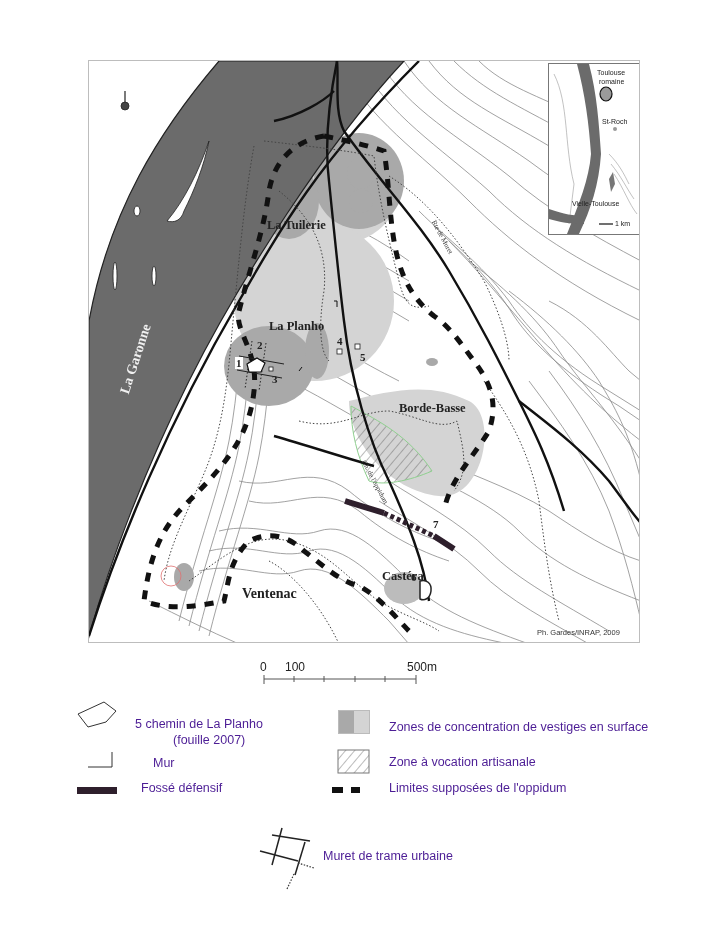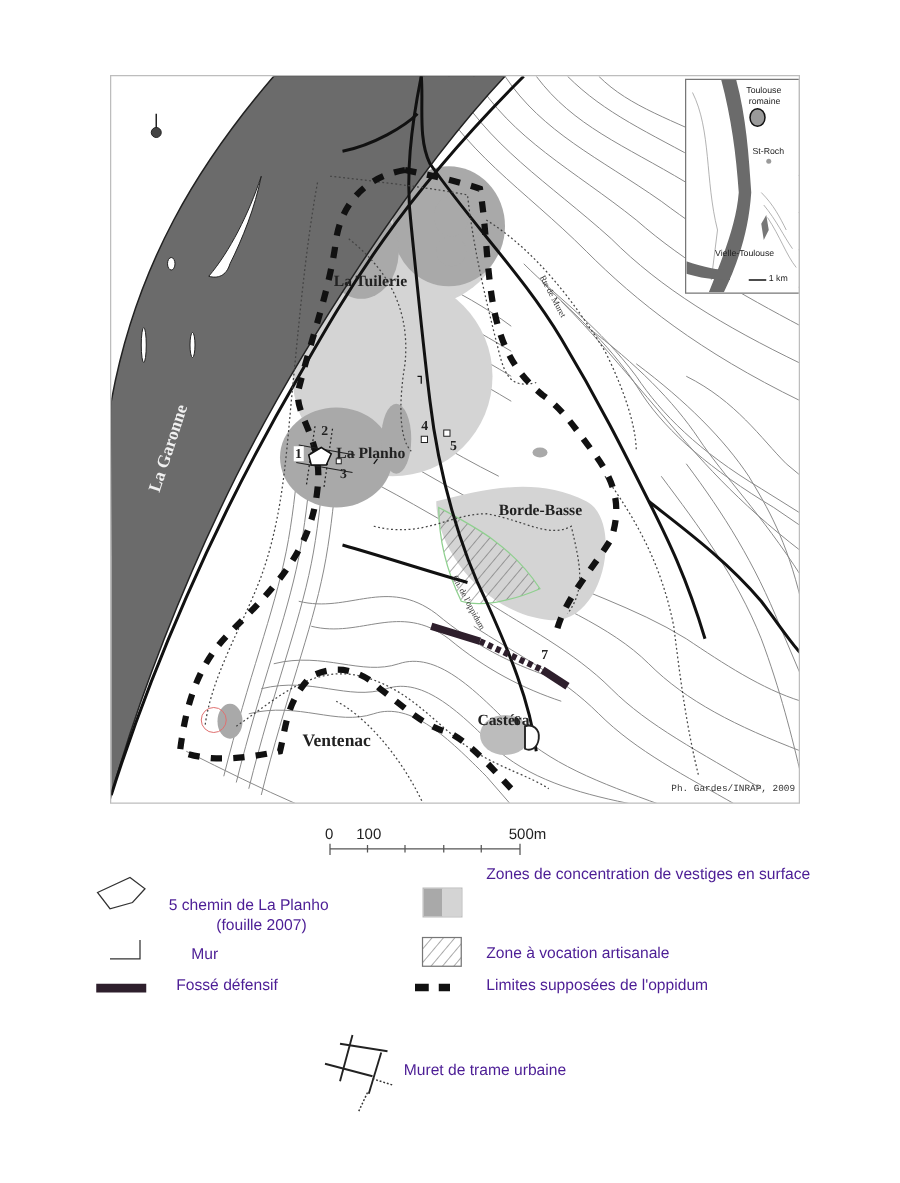--- a/index.html
+++ b/index.html
@@ -4,21 +4,21 @@
 <style>
   html, body { margin: 0; padding: 0; background: #ffffff; }
   body { width: 720px; height: 946px; position: relative; overflow: hidden; font-family: "Liberation Sans", sans-serif; color: #222; }
   .map-frame { position: absolute; left: 88px; top: 60px; width: 552px; height: 583px; border: 1px solid #bdbdbd; box-sizing: border-box; overflow: hidden; background: #fff; }
   .map-frame svg { position: absolute; left: 0; top: 0; }
   .lbl { position: absolute; font-family: "Liberation Serif", serif; font-weight: bold; color: #222; white-space: nowrap; }
   .lbl-place { font-size: 12.5px; }
   .lbl-num { font-size: 11px; }
   .lbl-river { font-family: "Liberation Serif", serif; font-weight: bold; color: #f0f0f0; font-size: 14px; transform: rotate(-72deg); transform-origin: left top; position: absolute; white-space: nowrap; }
   .lbl-road { position: absolute; font-family: "Liberation Serif", serif; font-size: 7px; color: #333; white-space: nowrap; transform-origin: left top; }
-  .credit { position: absolute; font-family: Liberation Mono, monospace; font-size: 7.5px; color: #333; white-space: nowrap; }
+  .credit { position: absolute; font-family: Liberation Sans, sans-serif; font-size: 7.5px; color: #333; white-space: nowrap; }
   .inset { position: absolute; left: 459px; top: 2px; width: 90px; height: 170px; background: #fff; border: 1px solid #777; overflow: hidden; }
   .inset-lbl { position: absolute; font-family: "Liberation Sans", sans-serif; font-size: 7px; color: #222; white-space: nowrap; }
   .scalebar { position: absolute; left: 262px; top: 660px; width: 160px; height: 30px; }
   .scale-tick { position: absolute; font-size: 12px; color: #222; }
   .legend-item { position: absolute; font-size: 12.5px; color: #4c1d95; }
   .legend-sym { position: absolute; }
 </style>
 </head>
 <body>
 
@@ -145,21 +145,21 @@
     <circle cx="82" cy="515" r="10" fill="none" stroke="#e07070" stroke-width="0.8"></circle>
 
     <g>
       <line x1="36" y1="30" x2="36" y2="42" stroke="#222" stroke-width="1.2"></line>
       <circle cx="36" cy="45" r="4" fill="#444" stroke="#222" stroke-width="0.8"></circle>
     </g>
   </svg>
 
   <span class="lbl-river" style="left:28px; top:330px;">La Garonne</span>
   <span class="lbl lbl-place" style="left:178px; top:157px;text-align:center;">La Tuilerie</span>
-  <span class="lbl lbl-place" style="left:180px; top:258px;margin-top:36px;">La Planho</span>
+  <span class="lbl lbl-place" style="left:180px; top:258px;">La Planho</span>
   <span class="lbl lbl-place" style="left:310px; top:340px;">Borde-Basse</span>
   <span class="lbl lbl-place" style="left:153px; top:525px; font-size:14px;">Ventenac</span>
   <span class="lbl lbl-place" style="left:293px; top:508px;">Castéra</span>
 
   <span class="lbl lbl-num" style="left:146px; top:296px; background:#fff; padding:0 1px;">1</span>
   <span class="lbl lbl-num" style="left:168px; top:278px;">2</span>
   <span class="lbl lbl-num" style="left:183px; top:312px;">3</span>
   <span class="lbl lbl-num" style="left:248px; top:274px;">4</span>
   <span class="lbl lbl-num" style="left:271px; top:290px;">5</span>
   <span class="lbl lbl-num" style="left:322px; top:510px;">6</span>
@@ -223,21 +223,21 @@
   </svg>
   <span class="legend-item" style="left:141px; top:756px;margin-left:12px;">Mur</span>
 
   <div class="legend-sym" style="left:77px; top:787px; width:40px; height:7px; background:#2e1f2c;"></div>
   <span class="legend-item" style="left:141px; top:781px;">Fossé défensif</span>
 
   <div class="legend-sym" style="left:338px; top:710px; width:32px; height:24px; border:1px solid #bbb; box-sizing:border-box; display:flex;">
     <div style="flex:1; background:#a9a9a9;"></div>
     <div style="flex:1; background:#d4d4d4;"></div>
   </div>
-  <span class="legend-item" style="left:389px; top:692px;">Zones de  concentration de vestiges en surface</span>
+  <span class="legend-item" style="left:389px; top:720px;">Zones de  concentration de vestiges en surface</span>
 
   <svg class="legend-sym" style="left:337px; top:749px;" width="34" height="26">
     <rect x="1" y="1" width="31" height="23" fill="url(#lghatch)" stroke="#777" stroke-width="1"></rect>
     <defs>
       <pattern id="lghatch" patternUnits="userSpaceOnUse" width="7" height="7" patternTransform="rotate(40)">
         <line x1="0" y1="0" x2="0" y2="7" stroke="#555" stroke-width="0.8"></line>
       </pattern>
     </defs>
   </svg>
   <span class="legend-item" style="left:389px; top:755px;">Zone à vocation artisanale</span>

